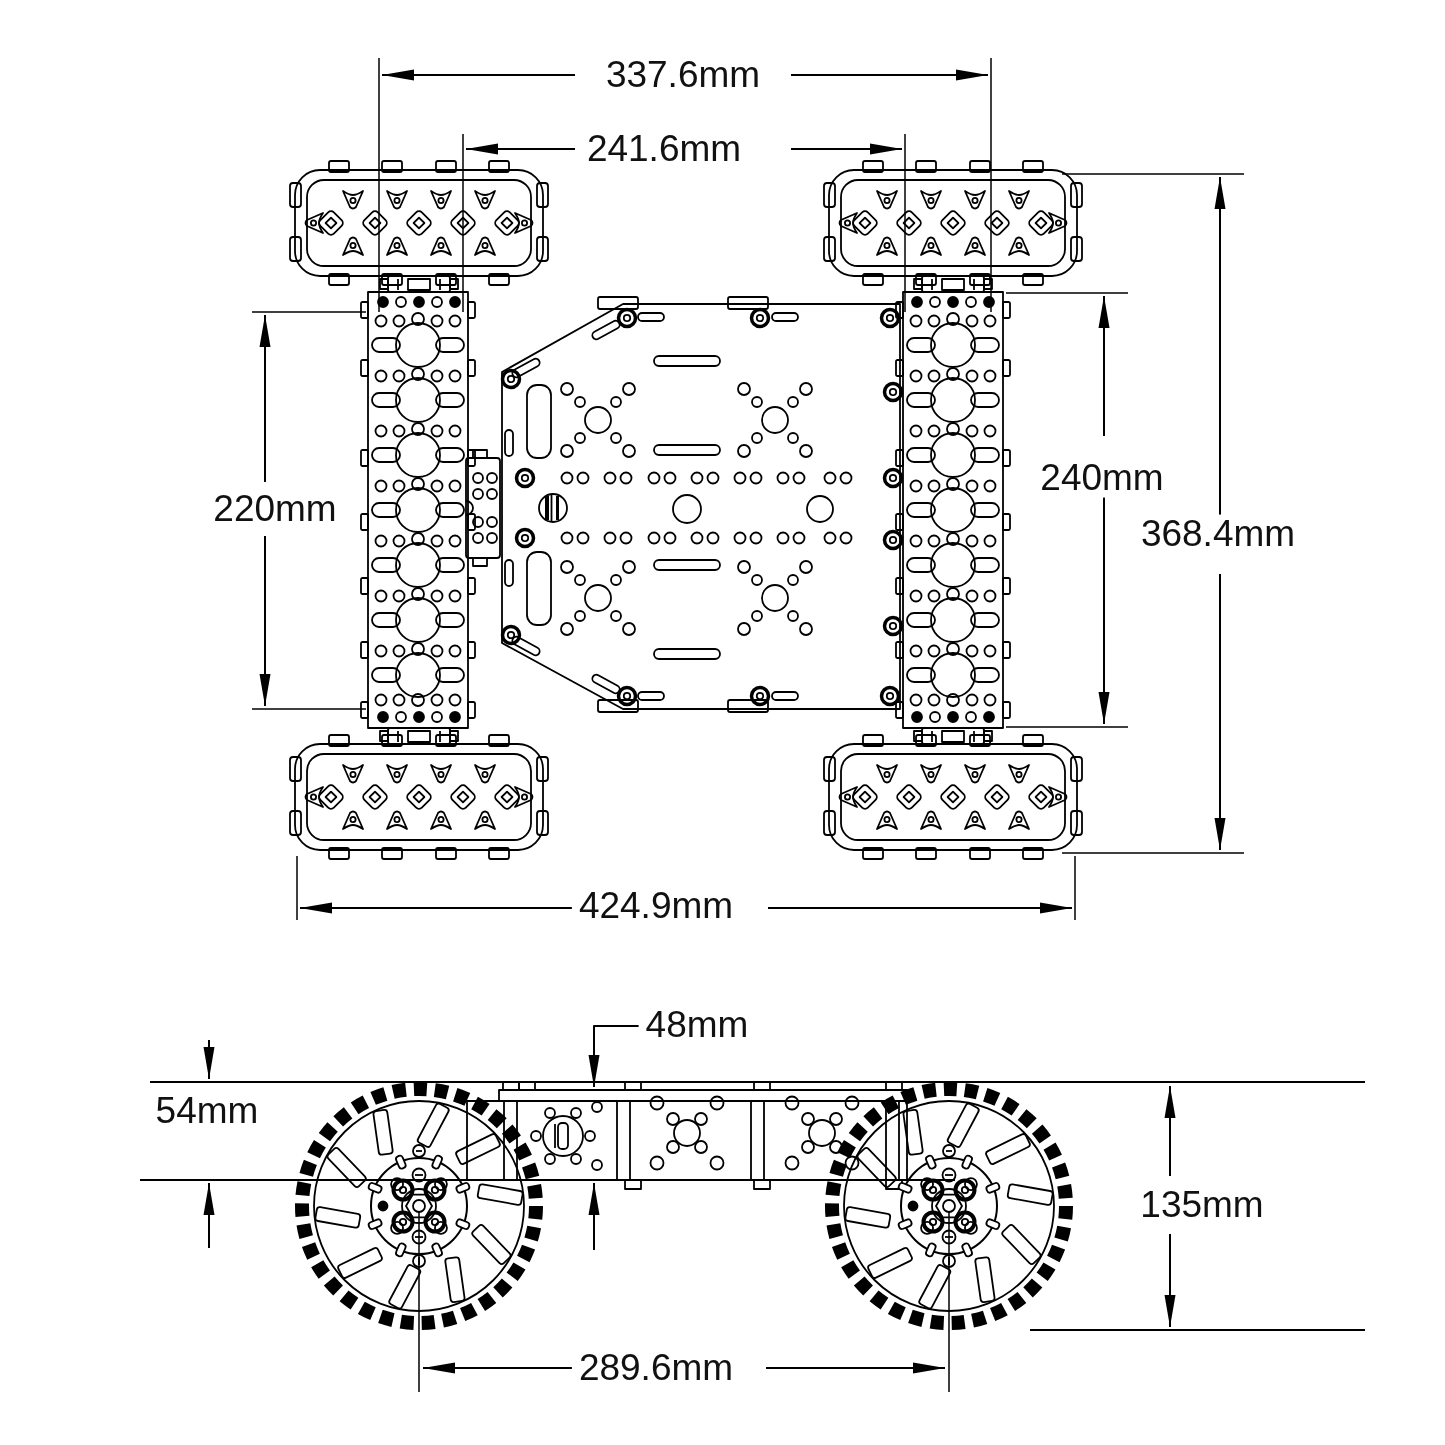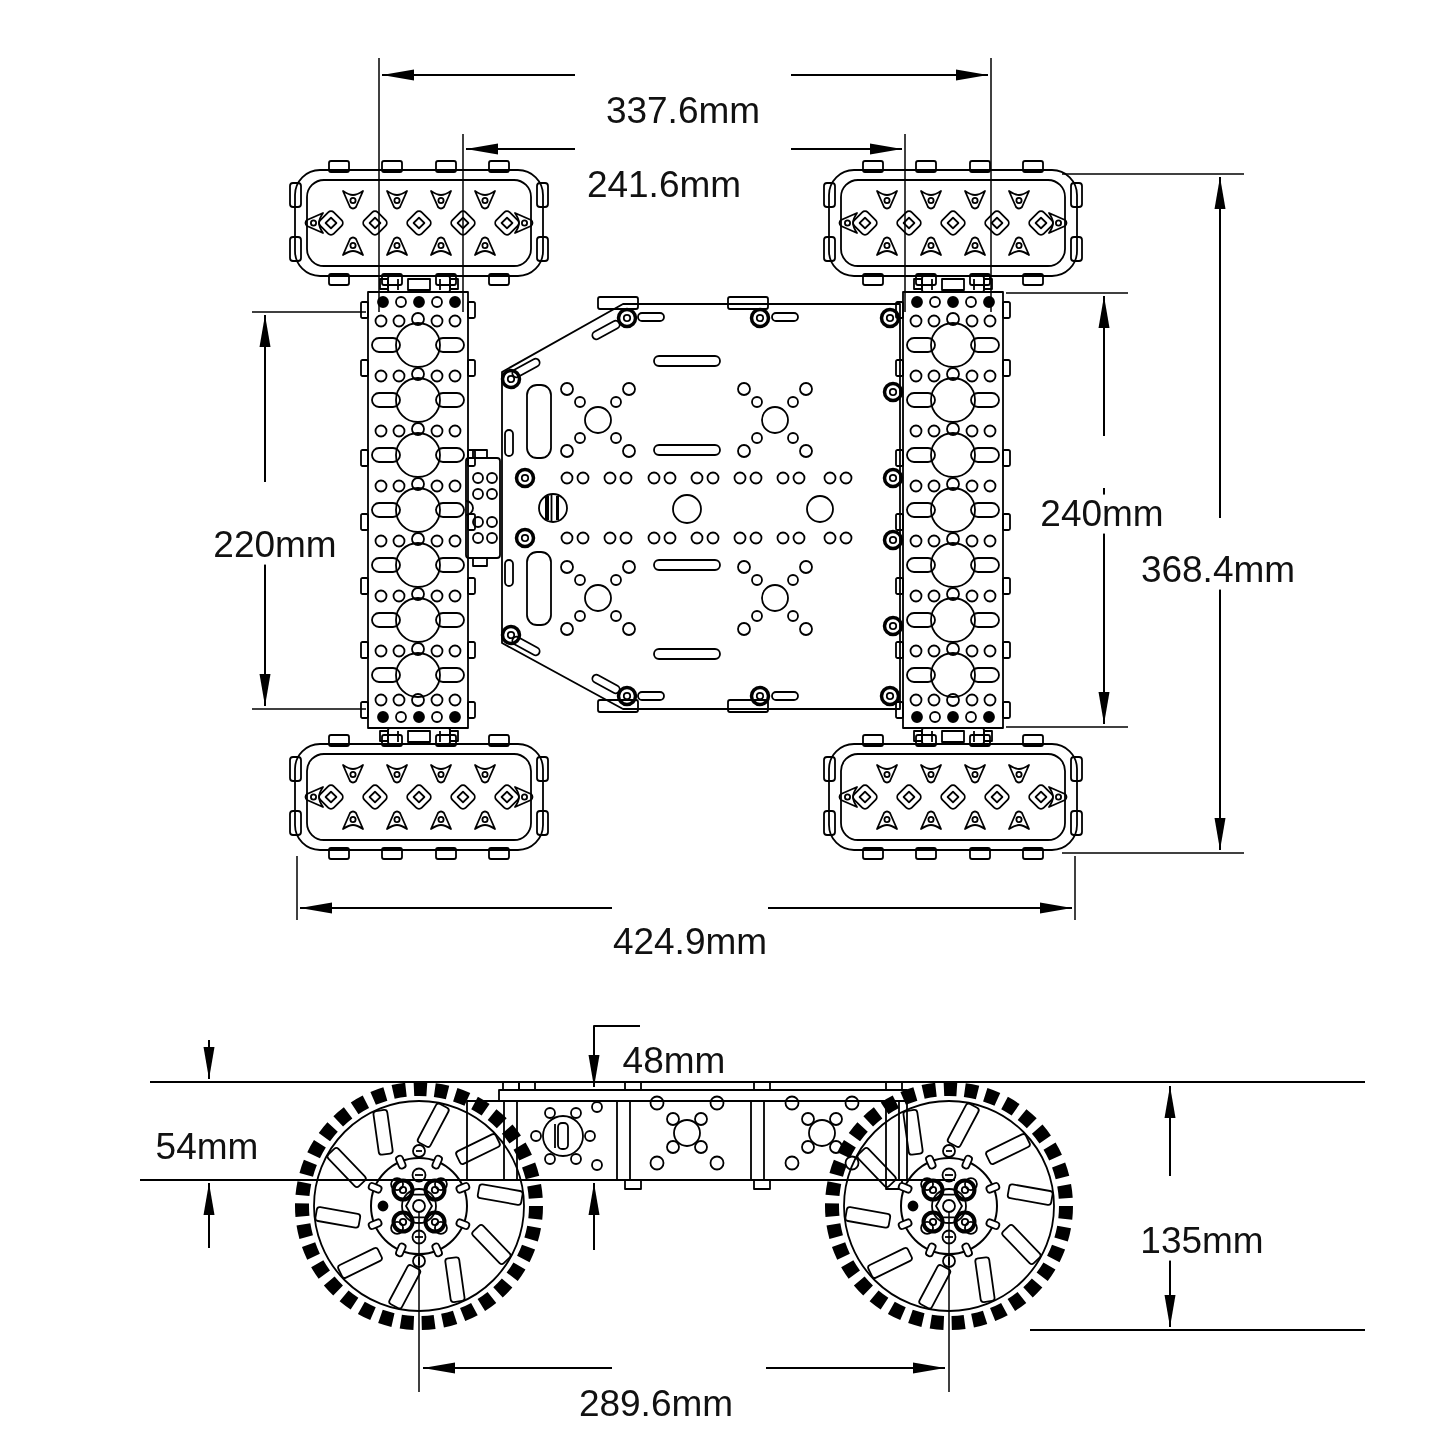--- a/index.html
+++ b/index.html
@@ -1,20 +1,20 @@
 <!DOCTYPE html>
 <html><head>
 <meta charset="utf-8">
 <style>
   html,body{margin:0;padding:0;background:#fff;}
   #canvas{position:relative;width:1445px;height:1445px;background:#fff;overflow:hidden;
           font-family:"Liberation Sans",sans-serif;}
   #drawing{position:absolute;left:0;top:0;}
   .dim-label{position:absolute;transform:translate(-50%,-50%);font-size:37px;color:#111;
-             background:#fff;padding:0 7px;white-space:nowrap;line-height:1.05;letter-spacing:0px;margin-top:36px;}
+             background:#fff;padding:0 7px;white-space:nowrap;line-height:1.05;letter-spacing:0px;}
 </style>
 </head>
 <body>
 
 <div id="canvas">
 
 <svg id="drawing" width="1445" height="1445" viewBox="0 0 1445 1445" xmlns="http://www.w3.org/2000/svg">
 
 <defs>
   <marker id="arr" markerUnits="userSpaceOnUse" markerWidth="36" markerHeight="16" refX="34" refY="8" orient="auto">
@@ -472,19 +472,19 @@
   </g>
 
 </g>
 </svg>
 
 <div class="dim-label" style="left:683px;top:75px">337.6mm</div>
 <div class="dim-label" style="left:664px;top:149px">241.6mm</div>
 <div class="dim-label" style="left:275px;top:509px">220mm</div>
 <div class="dim-label" style="left:1102px;top:478px">240mm</div>
 <div class="dim-label" style="left:1218px;top:534px">368.4mm</div>
-<div class="dim-label" style="left:690px;top:906px">424.9mm</div>
-<div class="dim-label" style="left:674px;top:1025px">48mm</div>
+<div class="dim-label" style="left:656px;top:906px">424.9mm</div>
+<div class="dim-label" style="left:697px;top:1025px">48mm</div>
 <div class="dim-label" style="left:207px;top:1111px">54mm</div>
 <div class="dim-label" style="left:1202px;top:1205px">135mm</div>
 <div class="dim-label" style="left:656px;top:1368px">289.6mm</div>
 
 </div>
 
 </body></html>

